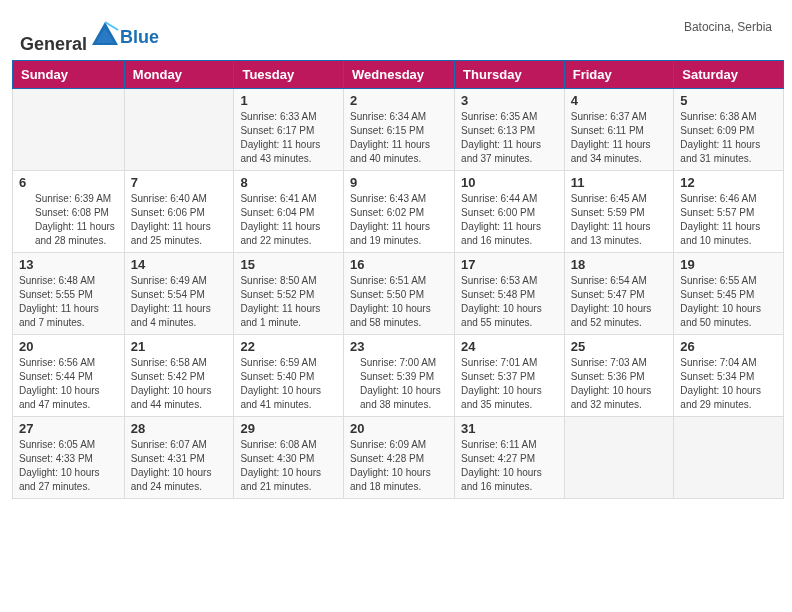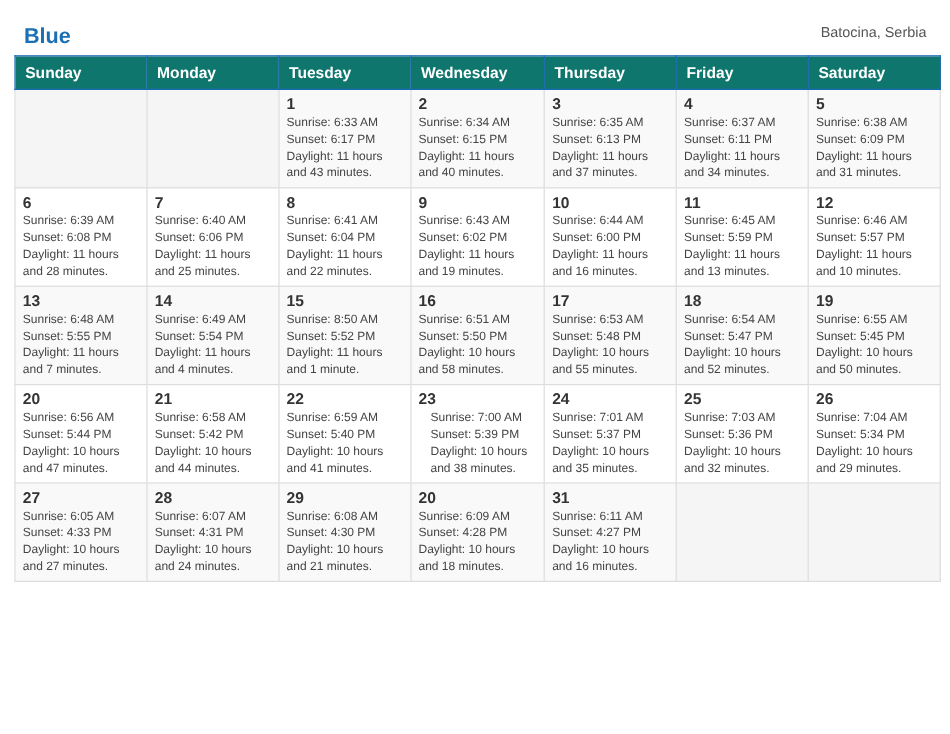--- a/index.html
+++ b/index.html
@@ -47,21 +47,21 @@
       font-size: 12px;
       color: #555;
     }
     .calendar {
       width: 100%;
       border-collapse: collapse;
       border: 1px solid #ccc;
       margin: 0 2px;
     }
     .calendar th {
-      background-color: #0f766e;
+      background-color: #be185d;
       color: #fff;
       font-size: 13px;
       font-weight: bold;
       text-align: left;
       padding: 6px 8px;
       border: 1px solid #1a69b5;
     }
     .calendar td {
       vertical-align: top;
       padding: 4px 6px;
@@ -91,20 +91,27 @@
     }
     .empty-cell {
       background: #f5f5f5 !important;
     }
   </style>
 </head>
 <body>
 
 <div class="header-area">
   <div class="logo">
+    <div>
+      <span class="logo-text-general">General</span><svg class="logo-icon" viewBox="0 0 30 30" xmlns="http://www.w3.org/2000/svg">
+        <polygon points="15,2 28,25 2,25" fill="#1a6fb5"></polygon>
+        <polygon points="15,8 24,23 6,23" fill="#2979c4"></polygon>
+        <line x1="15" y1="2" x2="28" y2="10" stroke="#4fc3f7" stroke-width="2"></line>
+      </svg>
+    </div>
     <div>
       <span class="logo-text-blue">Blue</span>
     </div>
   </div>
   <div class="title-area">
     <div class="location-title">Batocina, Serbia</div>
   </div>
 </div>
 
 <table class="calendar">
@@ -150,21 +157,21 @@
         <td>
           <span class="day-num">5</span>
           <div class="day-info" style="white-space: pre-line;">Sunrise: 6:38 AM
 Sunset: 6:09 PM
 Daylight: 11 hours and 31 minutes.</div>
         </td>
       </tr>
       <tr>
         <td>
           <span class="day-num">6</span>
-          <div class="day-info" style="white-space: pre-line;">Sunrise: 6:39 AM
+          <div class="day-info" style="white-space: pre-line; margin-left: 16px;">Sunrise: 6:39 AM
 Sunset: 6:08 PM
 Daylight: 11 hours and 28 minutes.</div>
         </td>
         <td>
           <span class="day-num">7</span>
           <div class="day-info" style="white-space: pre-line;">Sunrise: 6:40 AM
 Sunset: 6:06 PM
 Daylight: 11 hours and 25 minutes.</div>
         </td>
         <td>

